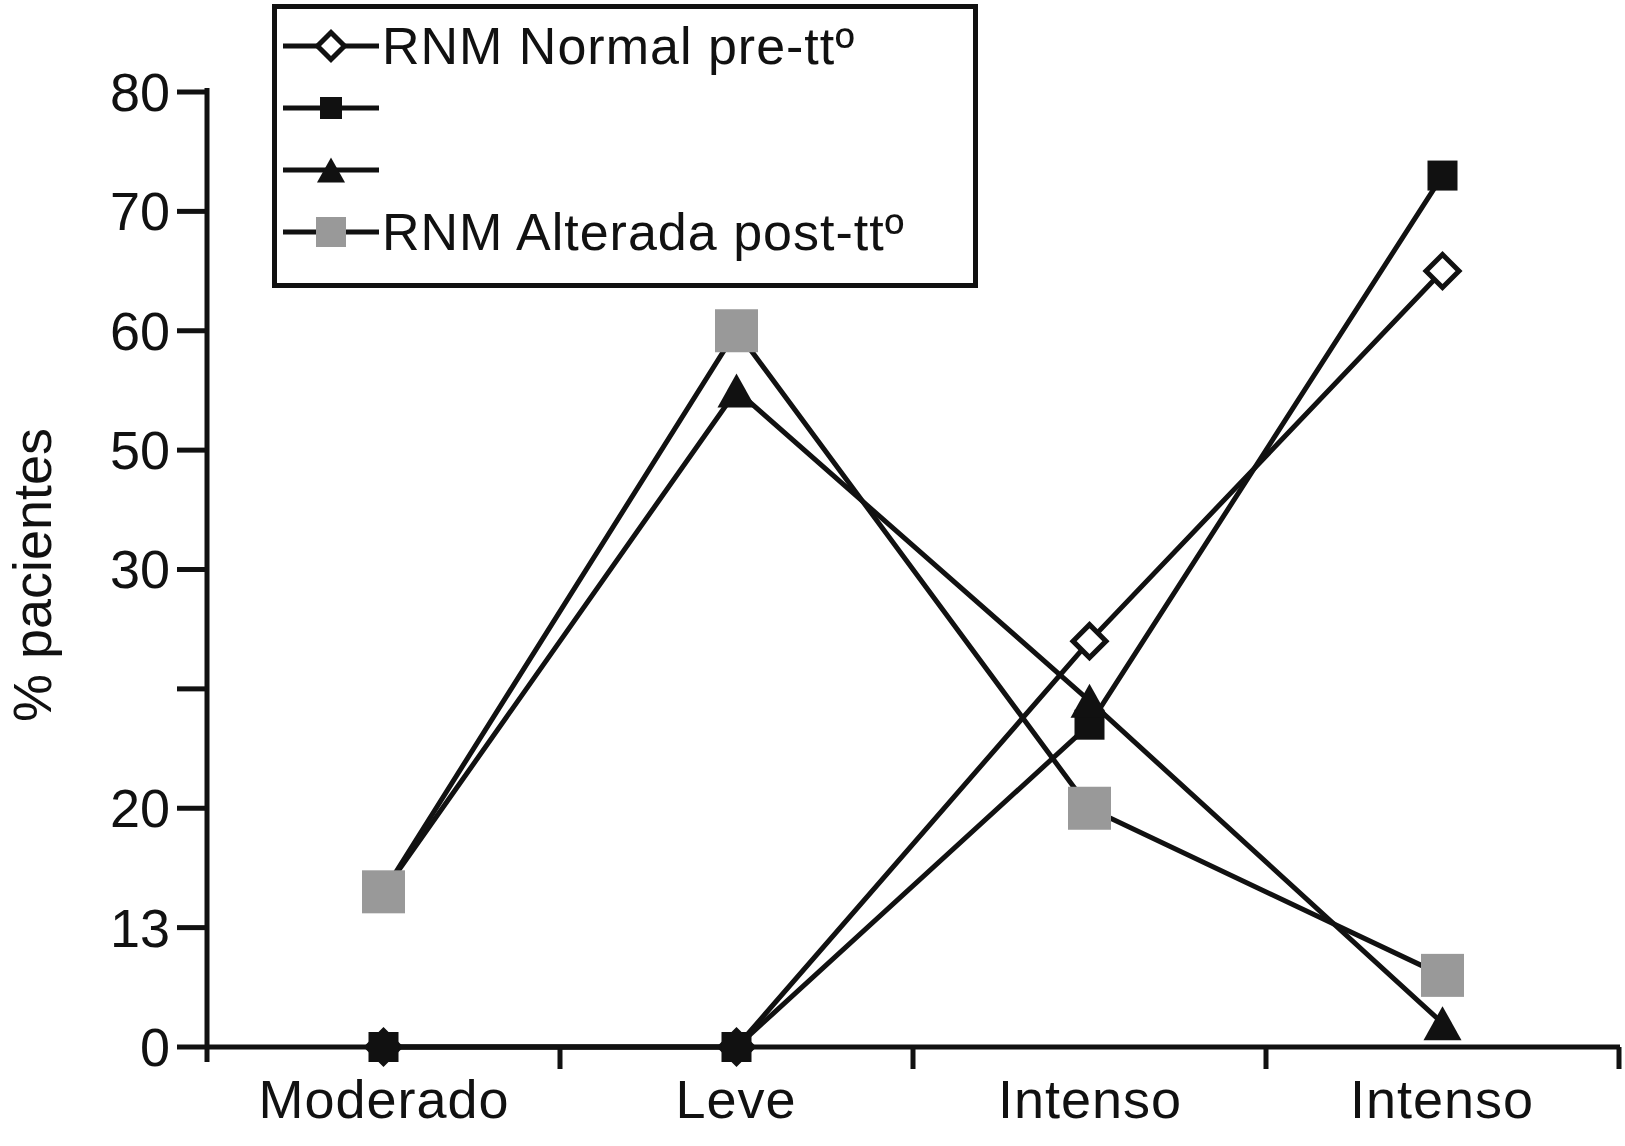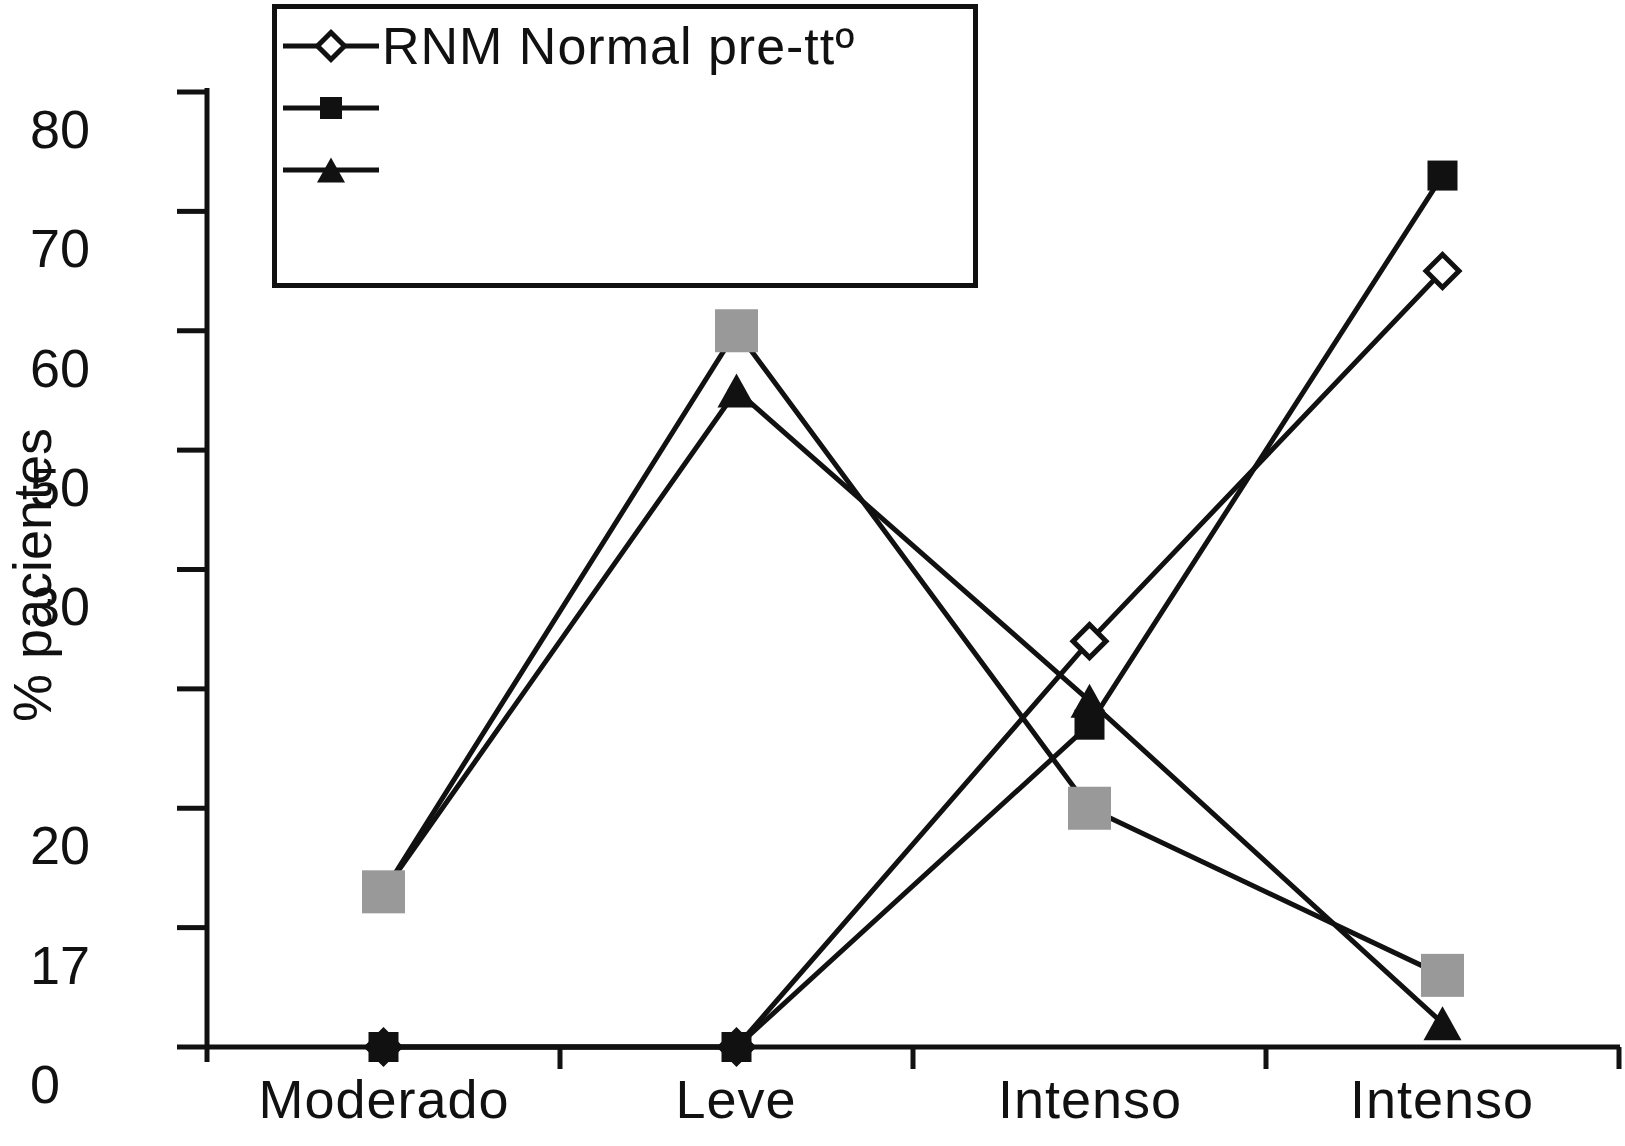--- a/index.html
+++ b/index.html
@@ -10,26 +10,25 @@
     background: #ffffff;
     font-family: "Liberation Sans", sans-serif;
     color: #111111;
     overflow: hidden;
   }
   svg.plot { position: absolute; left: 0; top: 0; }
   .ytick-label {
     position: absolute;
     left: 30px;
     width: 140px;
-    text-align: left;
+    text-align: right;
     font-size: 54px;
     line-height: 54px;
     color: #111111;
     white-space: nowrap;
-    margin-top: 37px;
   }
   .cat-label {
     position: absolute;
     top: 1072px;
     width: 300px;
     text-align: center;
     font-size: 54px;
     line-height: 54px;
     letter-spacing: 1px;
     color: #111111;
@@ -115,21 +114,21 @@
       <polyline points="383.5,891.8125 736.5,330.75 1089.5,808.25 1442.5,975.375" fill="none" stroke="#111111" stroke-width="5"></polyline>
       <rect x="362" y="870.3125" width="43" height="43" fill="#999999" stroke="none"></rect>
       <rect x="715" y="309.25" width="43" height="43" fill="#999999" stroke="none"></rect>
       <rect x="1068" y="786.75" width="43" height="43" fill="#999999" stroke="none"></rect>
       <rect x="1421" y="953.875" width="43" height="43" fill="#999999" stroke="none"></rect>
     </svg>
 
   <div class="y-title">% pacientes</div>
 
   <span class="ytick-label" style="top:1020px">0</span>
-  <span class="ytick-label" style="top:901px">17</span>
+  <span class="ytick-label" style="top:901px">13</span>
   <span class="ytick-label" style="top:781px">20</span>
   <span class="ytick-label" style="top:542px">30</span>
   <span class="ytick-label" style="top:423px">50</span>
   <span class="ytick-label" style="top:304px">60</span>
   <span class="ytick-label" style="top:184px">70</span>
   <span class="ytick-label" style="top:65px">80</span>
 
   <span class="cat-label" style="left:234px">Moderado</span>
   <span class="cat-label" style="left:586px">Leve</span>
   <span class="cat-label" style="left:940px">Intenso</span>
@@ -148,15 +147,22 @@
           <line x1="6" y1="30" x2="102" y2="30" stroke="#111111" stroke-width="5"></line>
           <rect x="43" y="19" width="22" height="22" fill="#111111" stroke="none"></rect>
         </svg>
     </div>
     <div class="legend-row">
       <svg class="legend-marker" viewBox="0 0 105 60">
           <line x1="6" y1="30" x2="102" y2="30" stroke="#111111" stroke-width="5"></line>
           <polygon points="54,17.5 68,42.5 40,42.5" fill="#111111" stroke="none"></polygon>
         </svg>
     </div>
+    <div class="legend-row">
+      <svg class="legend-marker" viewBox="0 0 105 60">
+          <line x1="6" y1="30" x2="102" y2="30" stroke="#111111" stroke-width="5"></line>
+          <rect x="39" y="15" width="30" height="30" fill="#999999" stroke="none"></rect>
+        </svg>
+      <span class="legend-label">RNM Alterada post-ttº</span>
+    </div>
   </div>
 
 </div>
 
 </body></html>

